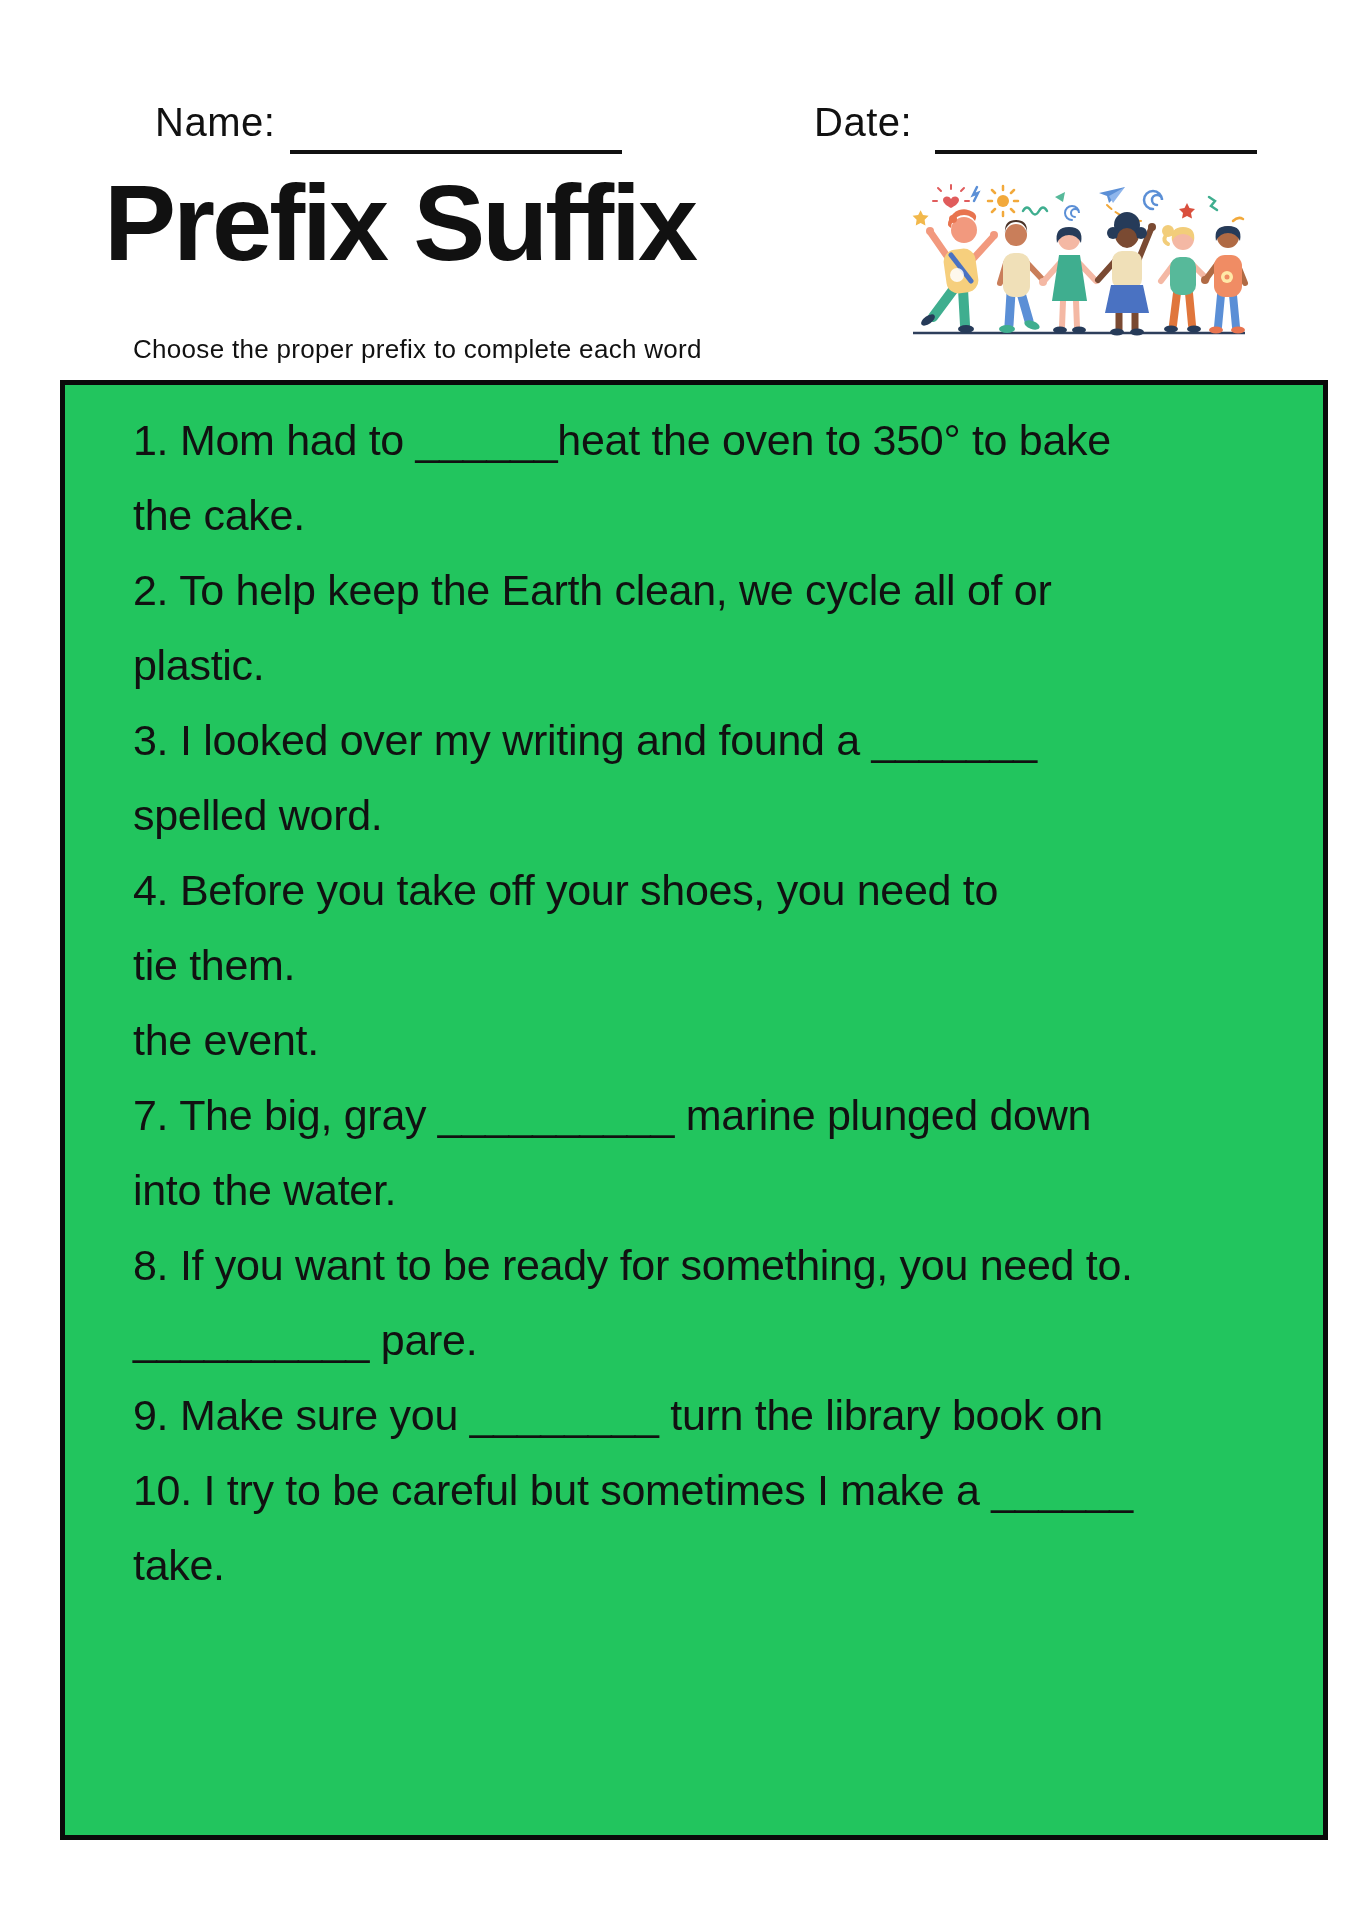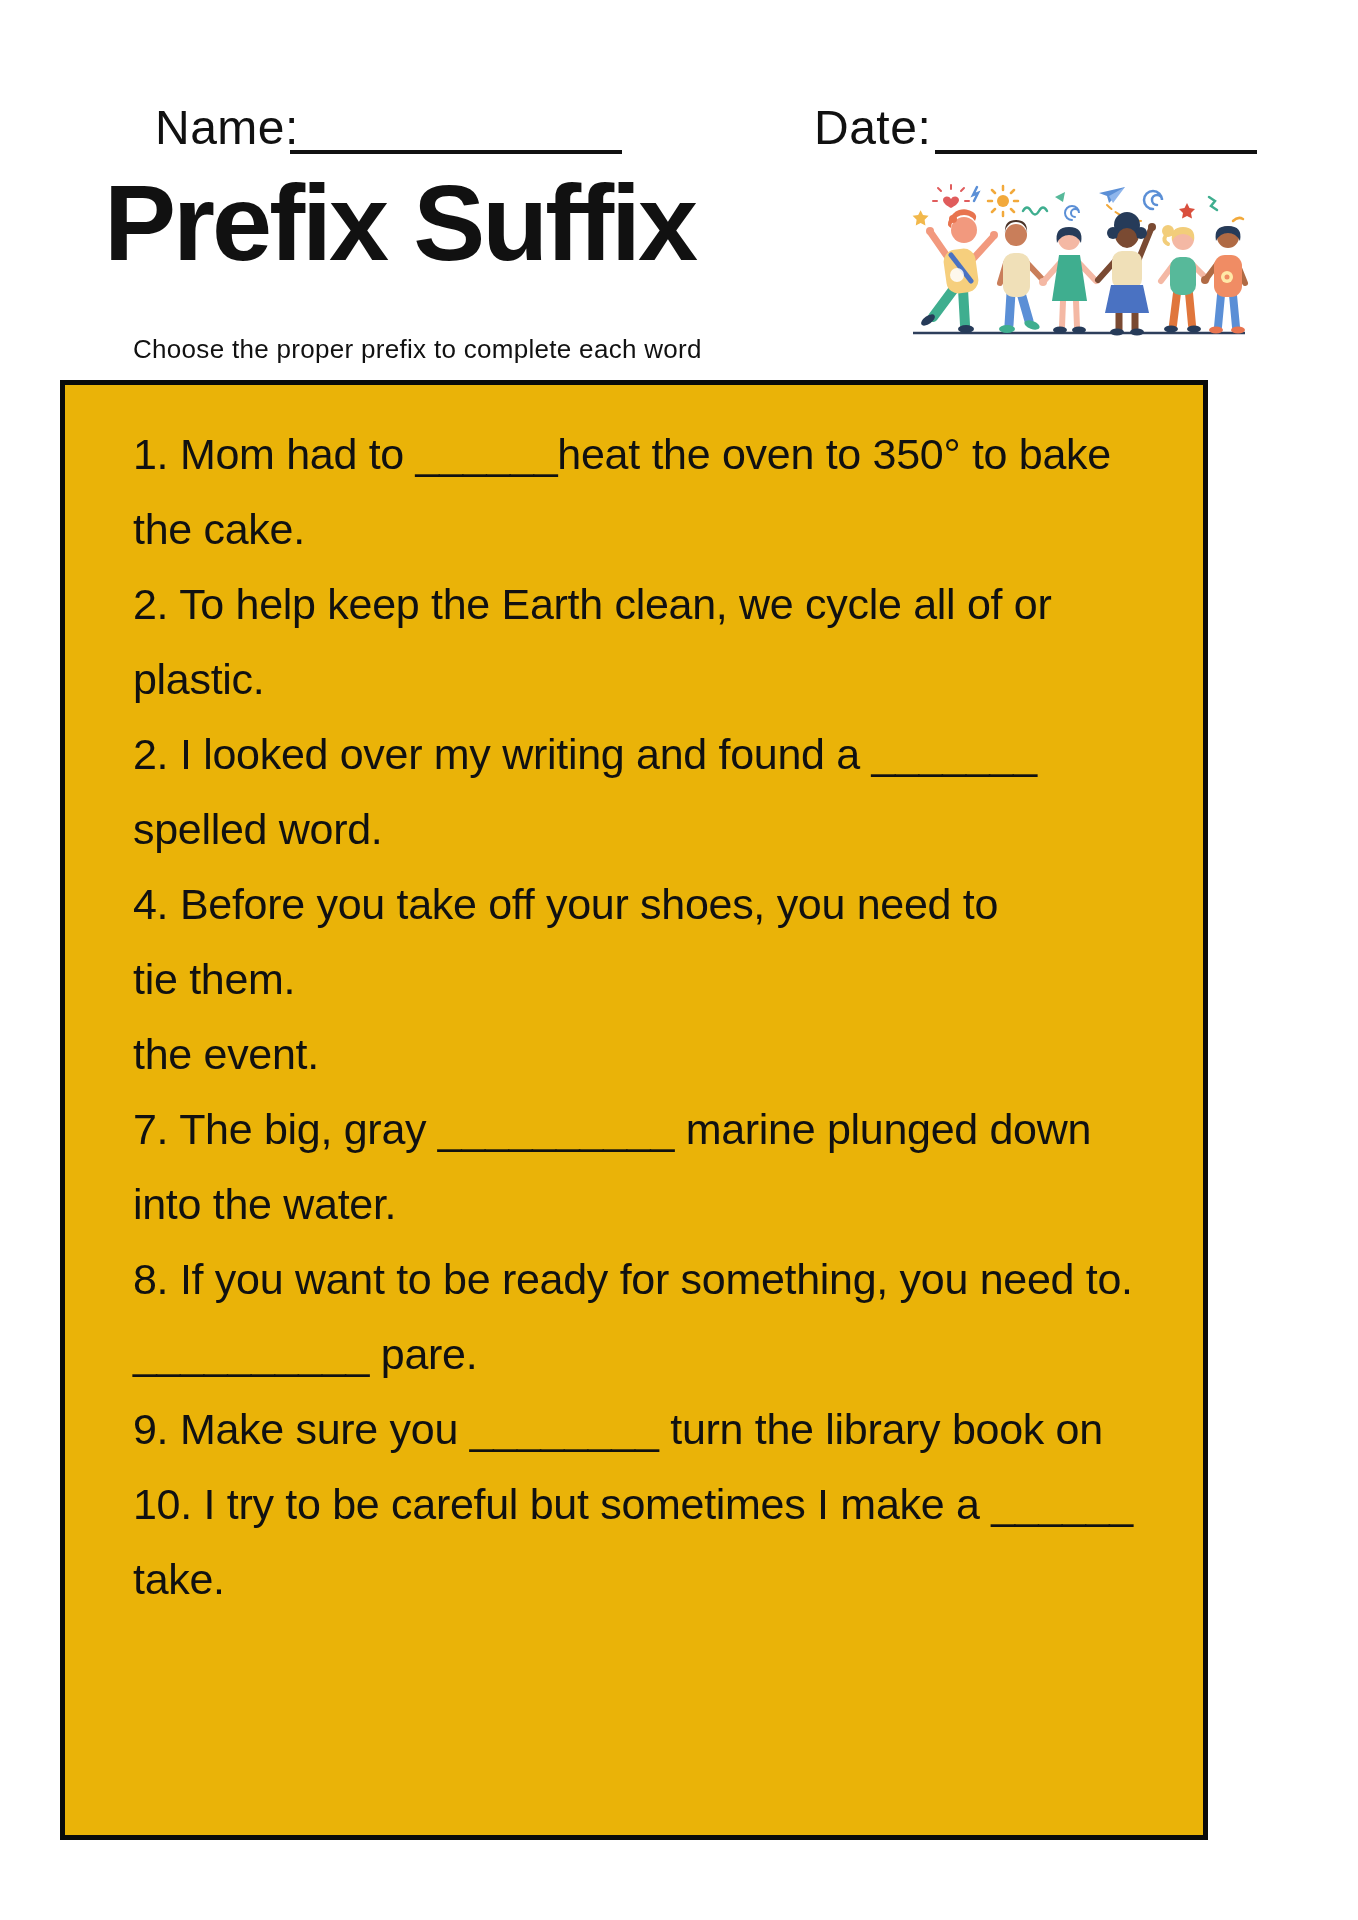--- a/index.html
+++ b/index.html
@@ -6,21 +6,21 @@
   .page{
     position:relative;
     width:1358px;height:1920px;
     background:var(--paper,#ffffff);
     font-family:"Liberation Sans",sans-serif;
     color:var(--ink,#111111);
     overflow:hidden;
   }
   .abs{position:absolute;}
   .field-label{
-    font-size:48px;
+    font-size:40px;
     letter-spacing:0.5px;
     color:var(--ink,#111);
     white-space:nowrap;
   }
   .write-line{
     height:0;
     border-bottom:4px solid var(--ink,#111);
   }
   .name-label{left:155px;top:100px;}
   .name-line{left:290px;top:150px;width:332px;}
@@ -35,25 +35,25 @@
   }
   .subtitle{
     left:133px;top:334px;
     font-size:26px;
     letter-spacing:0.3px;
     white-space:nowrap;
   }
   .illustration{left:903px;top:183px;}
   .qbox{
     left:60px;top:380px;
-    width:1148px;height:1460px;
+    width:1268px;height:1460px;
     border:5px solid #0a0a0a;
     box-sizing:border-box;
-    background:#eab308;
-    padding:32px 0 0 68px;
+    background:#22c55e;
+    padding:18px 0 0 68px;
     overflow:hidden;
   }
   .q-line{
     font-size:43px;
     line-height:75px;
     letter-spacing:-0.3px;
     white-space:nowrap;
     color:var(--ink,#111);
   }
 </style>
@@ -186,21 +186,21 @@
       <circle cx="325" cy="54" r="11" fill="var(--skin-brown)"></circle>
       <path d="M313 58 q-3 -15 12 -15 t12 15 q-4 -8 -12 -8 t-12 8 z" fill="var(--hair-navy)"></path>
     </g>
   </svg>
 
   <div class="abs qbox">
     <div class="q-line">1. Mom had to ______heat the oven to 350° to bake</div>
     <div class="q-line">the cake.</div>
     <div class="q-line">2. To help keep the Earth clean, we cycle all of or</div>
     <div class="q-line">plastic.</div>
-    <div class="q-line">2. I looked over my writing and found a _______</div>
+    <div class="q-line">3. I looked over my writing and found a _______</div>
     <div class="q-line">spelled word.</div>
     <div class="q-line">4. Before you take off your shoes, you need to</div>
     <div class="q-line">tie them.</div>
     <div class="q-line">the event.</div>
     <div class="q-line">7. The big, gray __________ marine plunged down</div>
     <div class="q-line">into the water.</div>
     <div class="q-line">8. If you want to be ready for something, you need to.</div>
     <div class="q-line">__________ pare.</div>
     <div class="q-line">9. Make sure you ________ turn the library book on</div>
     <div class="q-line">10. I try to be careful but sometimes I make a ______</div>

